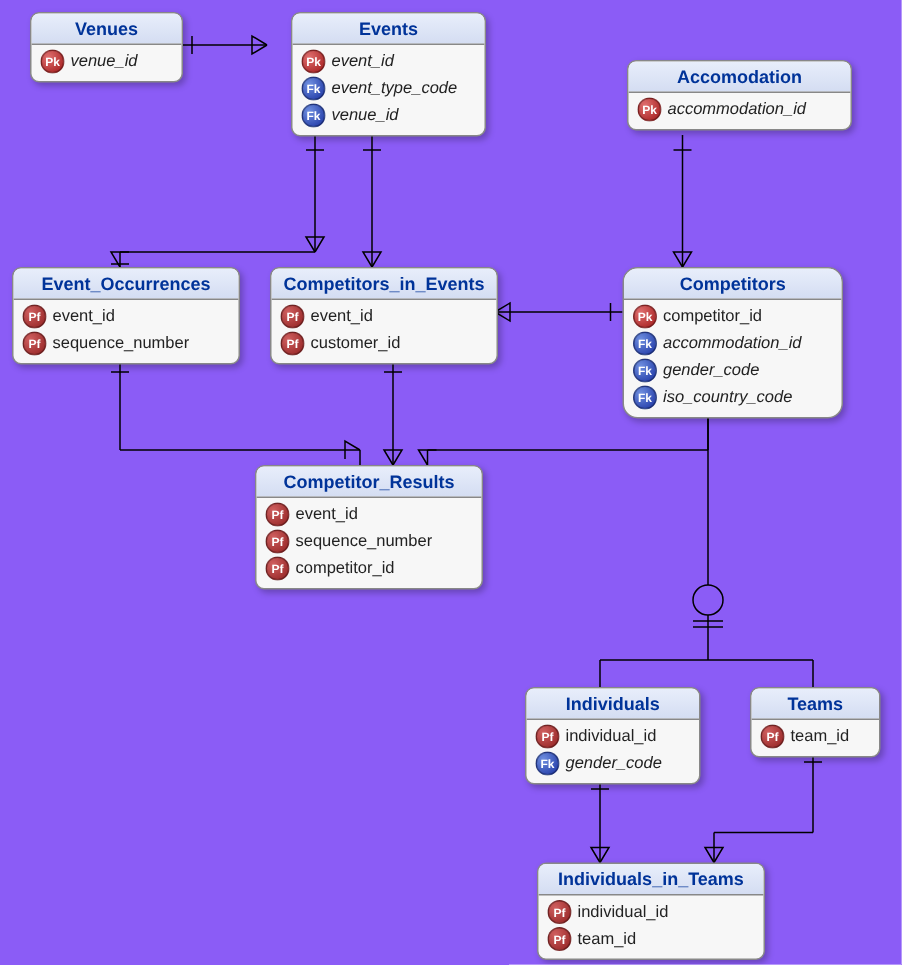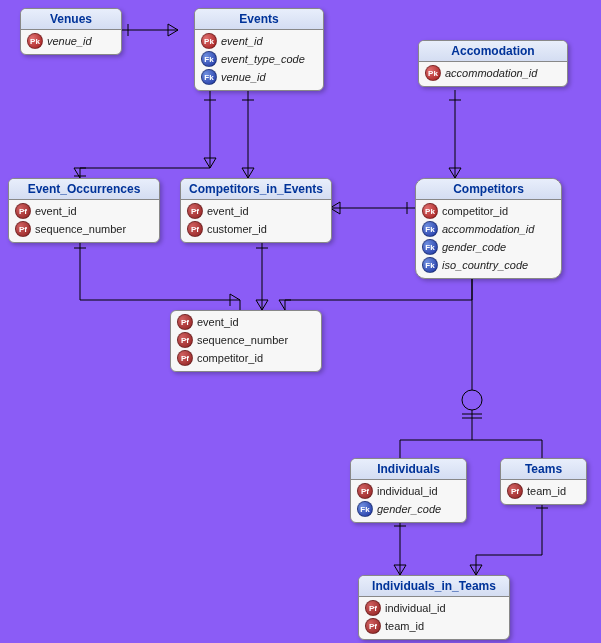--- a/index.html
+++ b/index.html
@@ -227,20 +227,21 @@
       <span class="label">gender_code</span>
     </div>
     <div class="attr">
       <span class="key-icon fk">Fk</span>
       <span class="label">iso_country_code</span>
     </div>
   </div>
 </div>
 
 <div class="entity" style="left:170px; top:310px; width:150px;">
+  <div class="entity-title">Competitor_Results</div>
   <div class="attr-list">
     <div class="attr">
       <span class="key-icon pf">Pf</span>
       <span class="label noital">event_id</span>
     </div>
     <div class="attr">
       <span class="key-icon pf">Pf</span>
       <span class="label noital">sequence_number</span>
     </div>
     <div class="attr">

